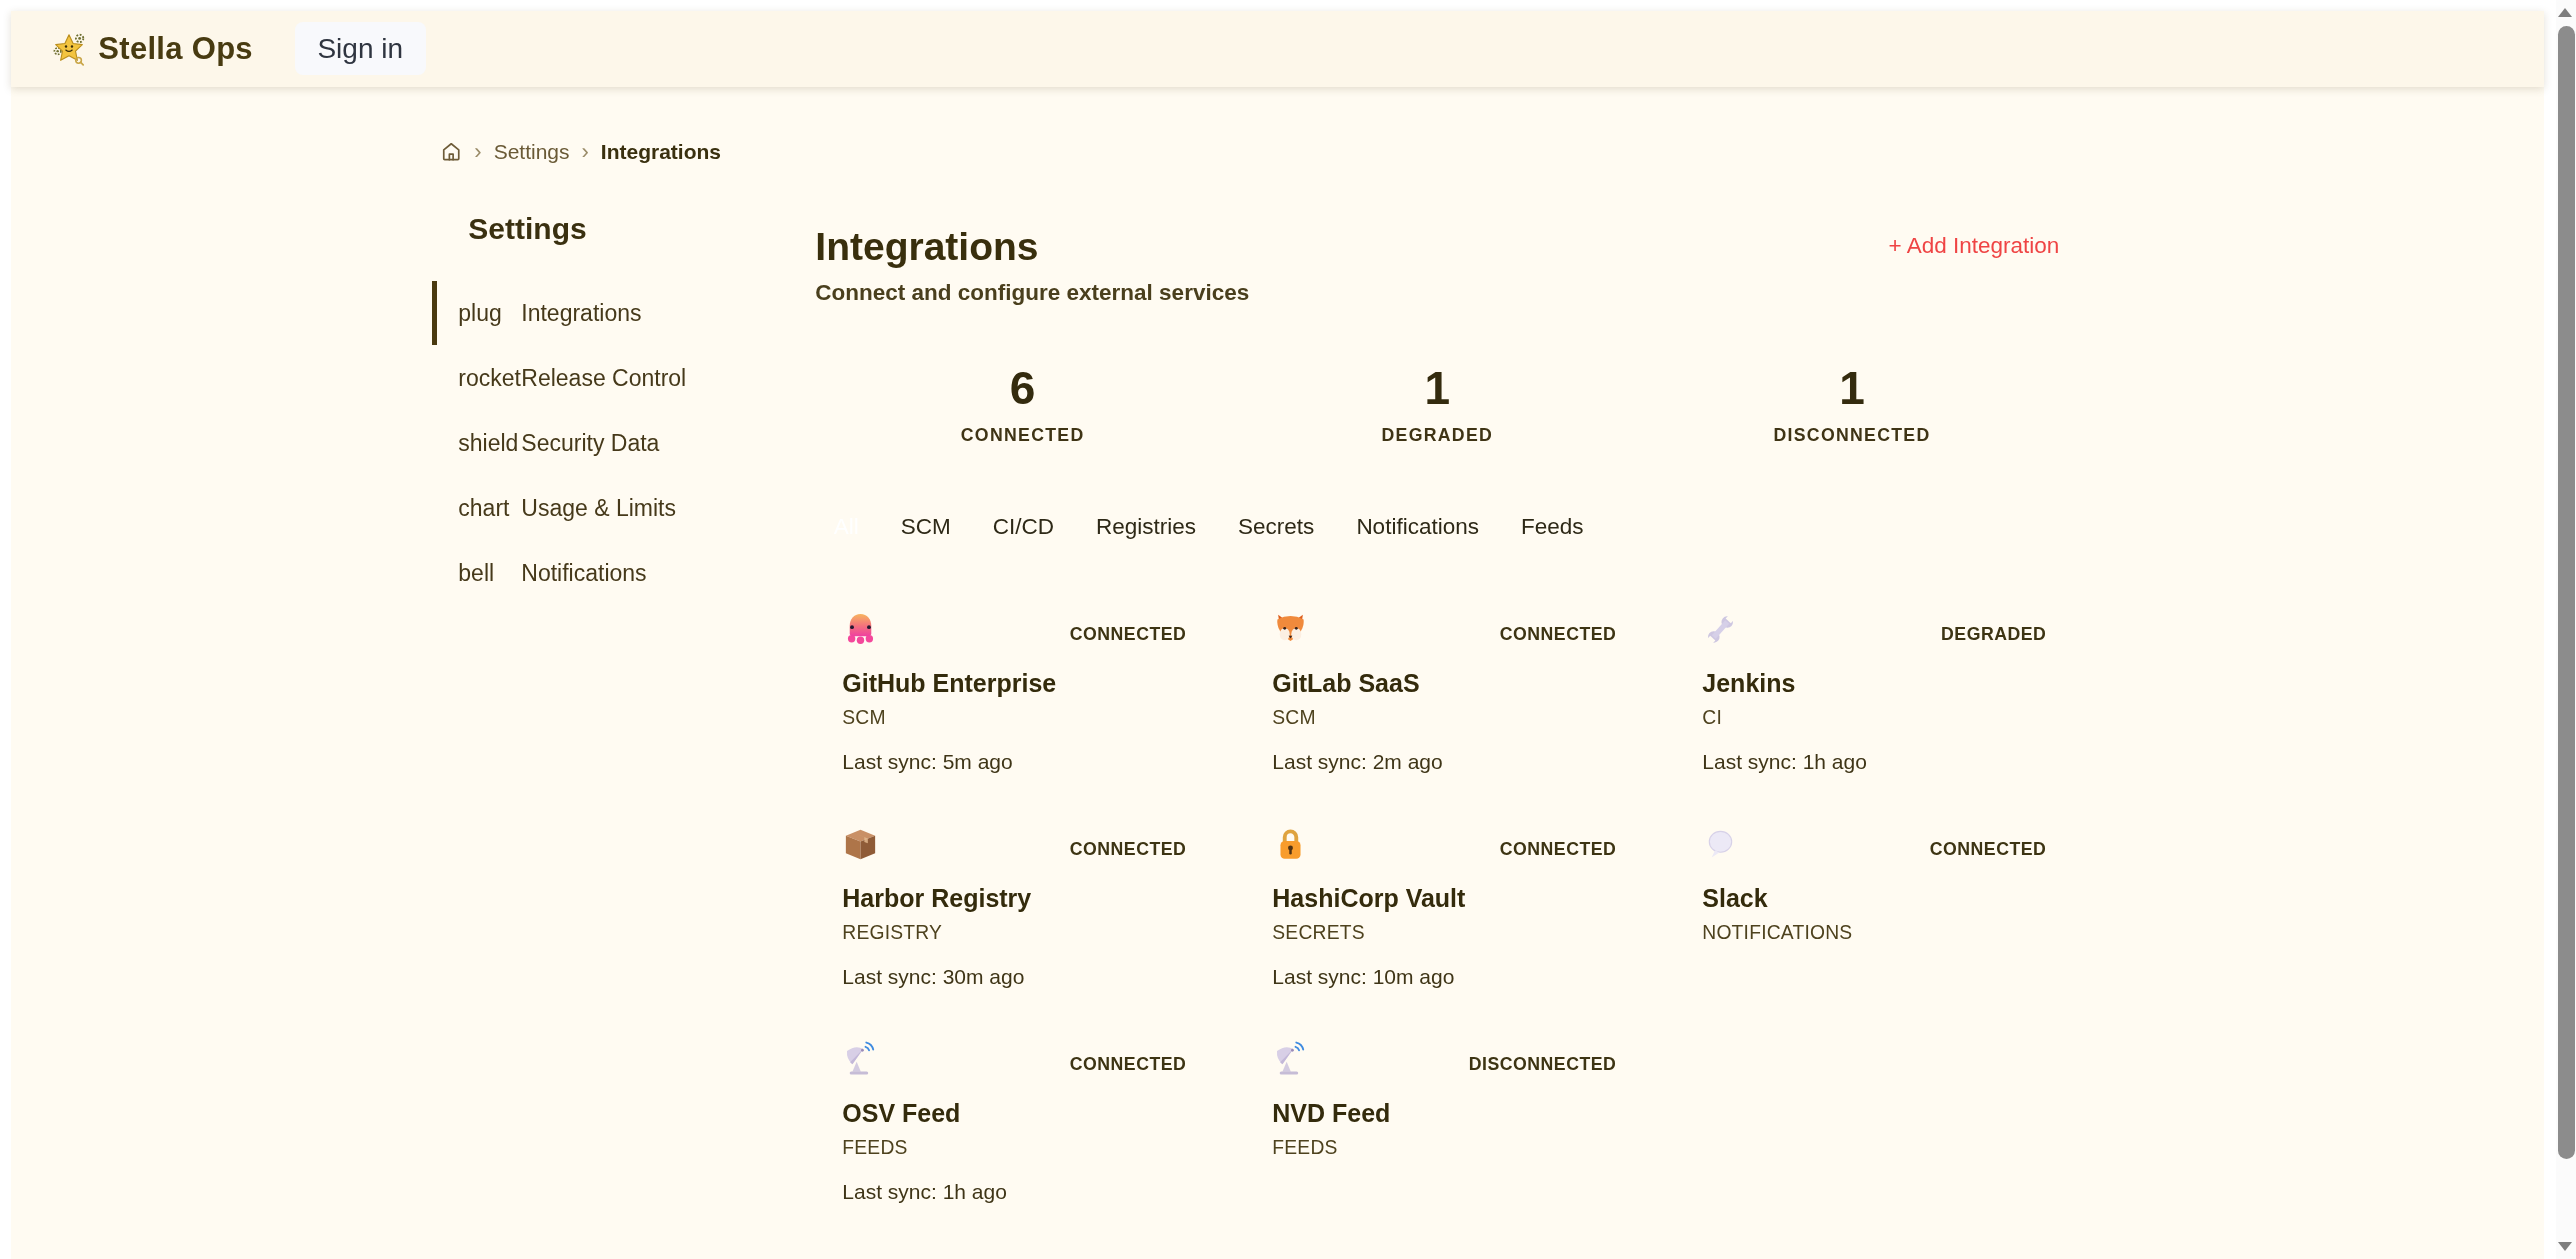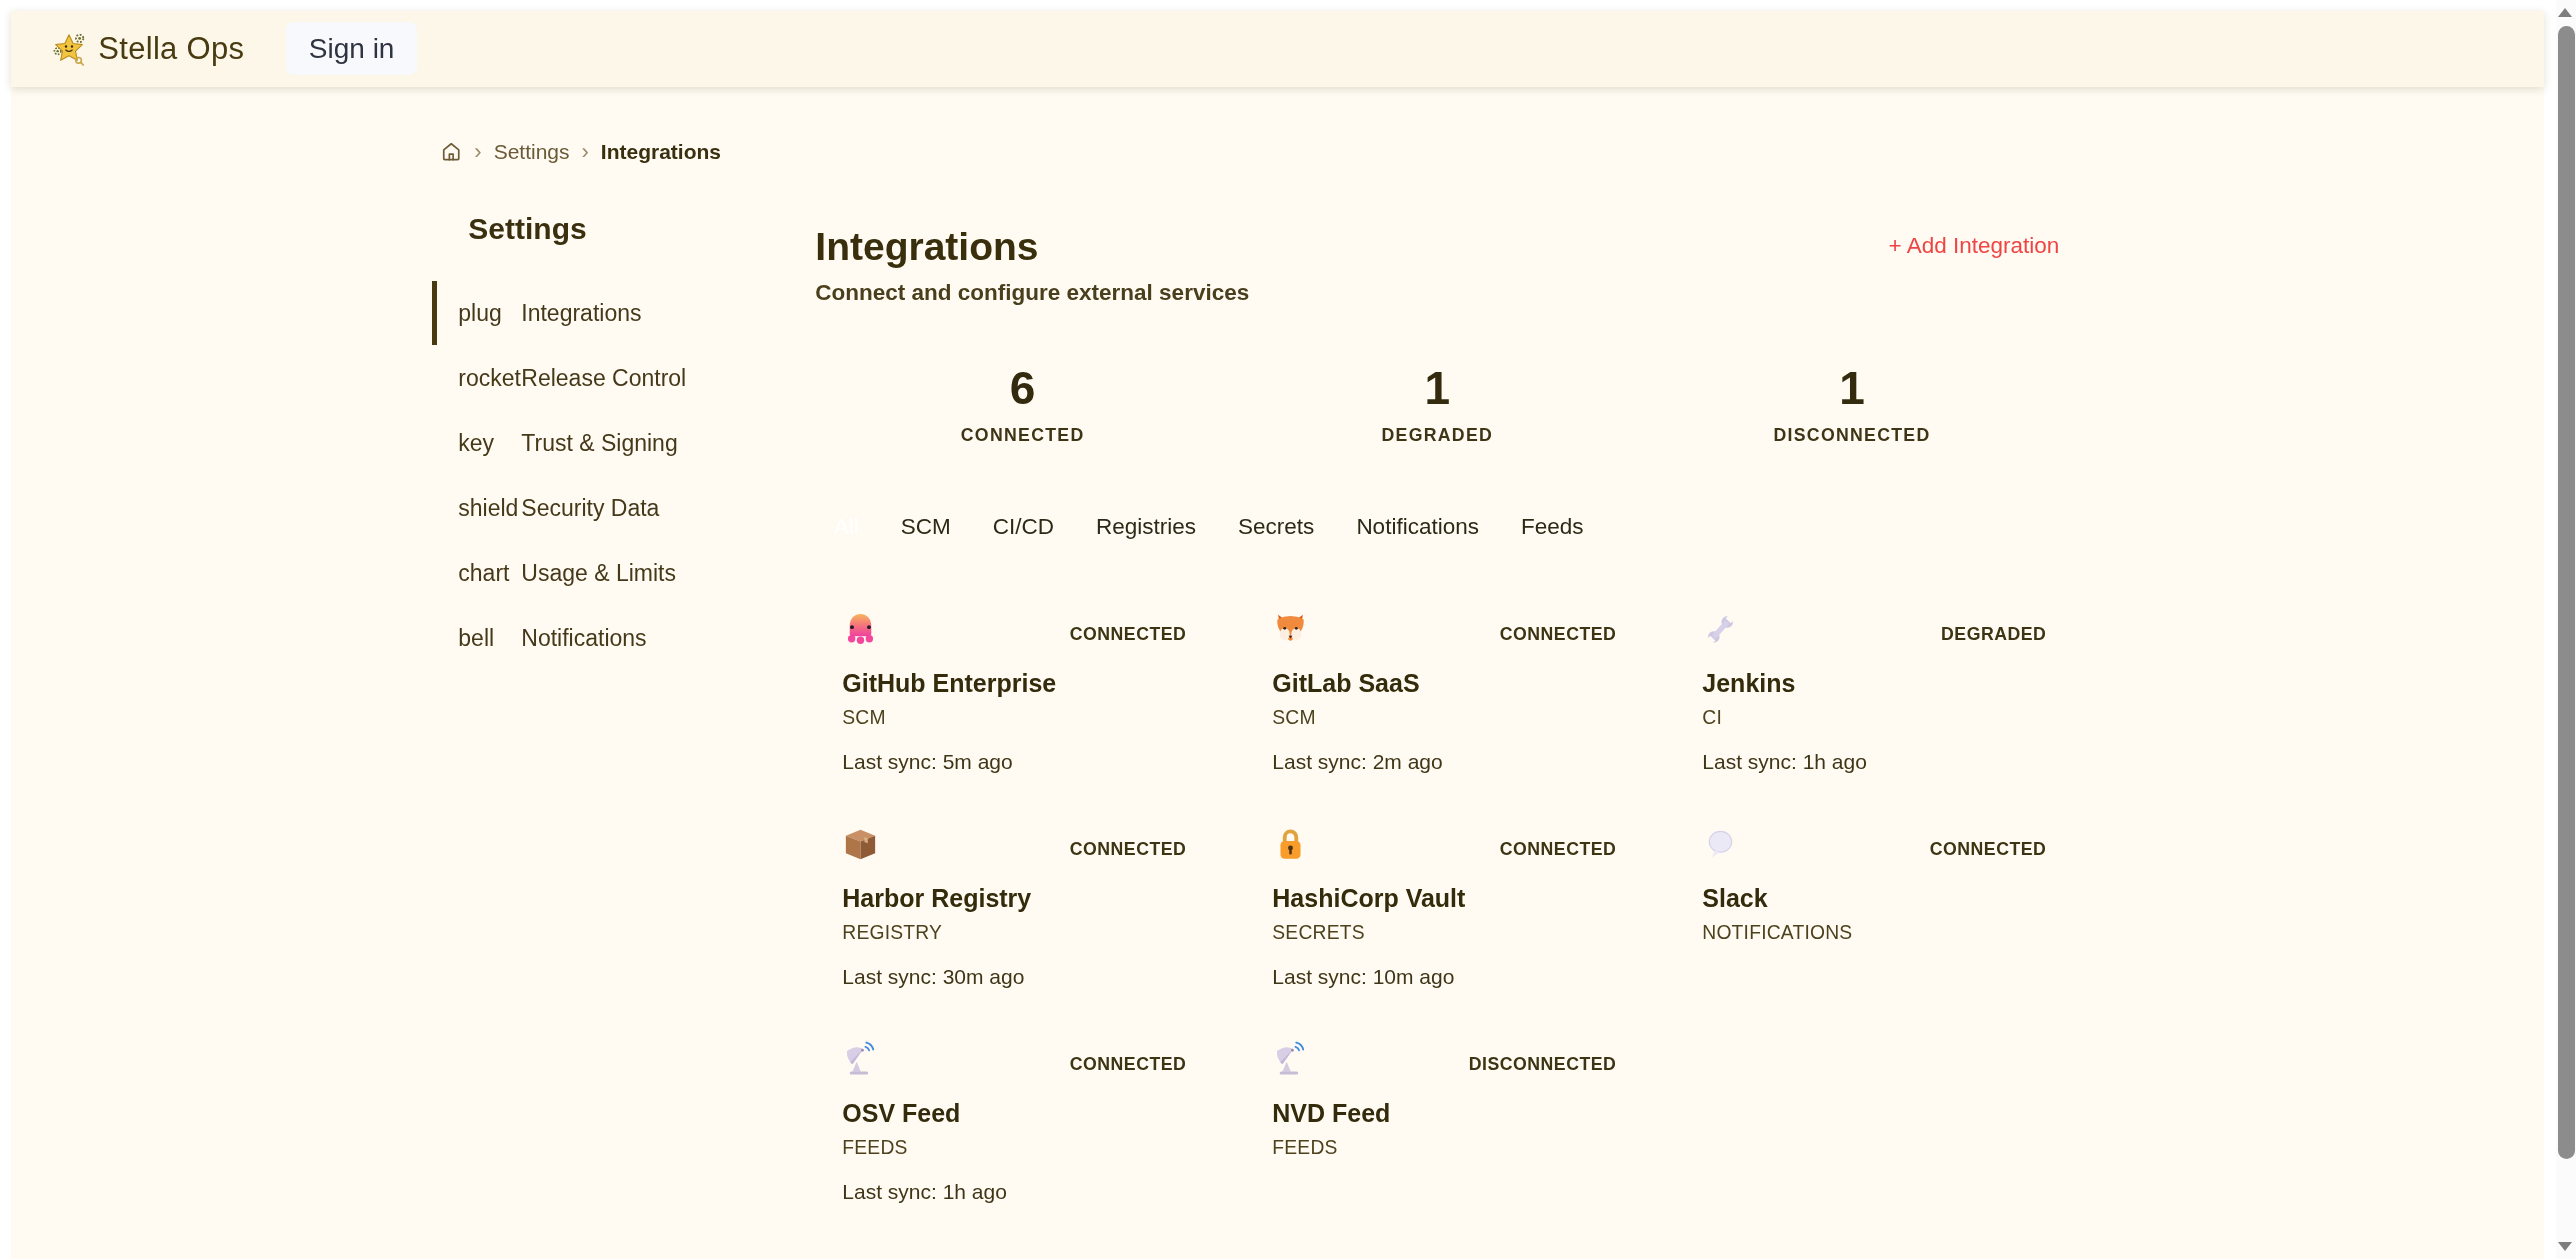--- a/index.html
+++ b/index.html
@@ -10,21 +10,21 @@
   }
   
   .app { position:absolute; left:11.3px; top:10.5px; width:2533px; height:1249px; }
   .topbar {
     height:76px; display:flex; align-items:center; padding-left:41px;
     background:#FDF7EA; box-shadow:0 2.4px 8px rgba(95,75,35,.18);
     position:relative; z-index:2;
   }
   .brand { display:flex; align-items:center; }
   .brand-logo { width:34px; height:34px; display:inline-flex; margin-right:12px; }
-  .brand-title { font-size:31px; font-weight:400; color:#483B11; letter-spacing:0.3px; }
+  .brand-title { font-size:31px; font-weight:700; color:#483B11; letter-spacing:0.3px; }
   .signin {
     margin-left:42px; background:#F8F9FC; border:0; border-radius:8px;
     padding:10.5px 22.5px; font-size:28px; color:#2F3540; cursor:pointer;
     font-family:"Liberation Sans", sans-serif;
   }
   .app-body { background:#FFFBF2; height:1173px; position:relative; z-index:1; }
   .wrap { width:1638px; margin-left:410px; }
 
   
   .bc { display:flex; align-items:center; gap:12px; padding:52px 0 0 18.5px; font-size:21px; }
@@ -138,24 +138,20 @@
           <div class="nav">
             <div class="nav-item active">
               <span class="nav-ico">plug</span>
               <span class="nav-label">Integrations</span>
             </div>
             <div class="nav-item">
               <span class="nav-ico">rocket</span>
               <span class="nav-label">Release Control</span>
             </div>
             <div class="nav-item">
-              <span class="nav-ico">key</span>
-              <span class="nav-label">Trust &amp; Signing</span>
-            </div>
-            <div class="nav-item">
               <span class="nav-ico">shield</span>
               <span class="nav-label">Security Data</span>
             </div>
             <div class="nav-item">
               <span class="nav-ico">chart</span>
               <span class="nav-label">Usage &amp; Limits</span>
             </div>
             <div class="nav-item">
               <span class="nav-ico">bell</span>
               <span class="nav-label">Notifications</span>

